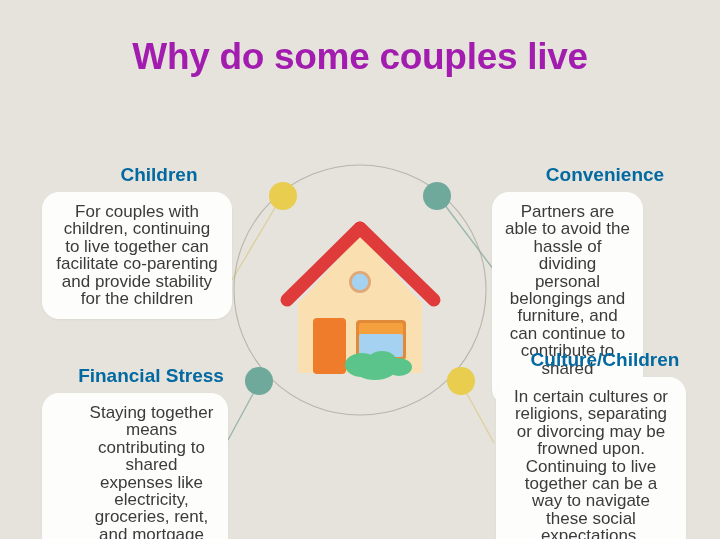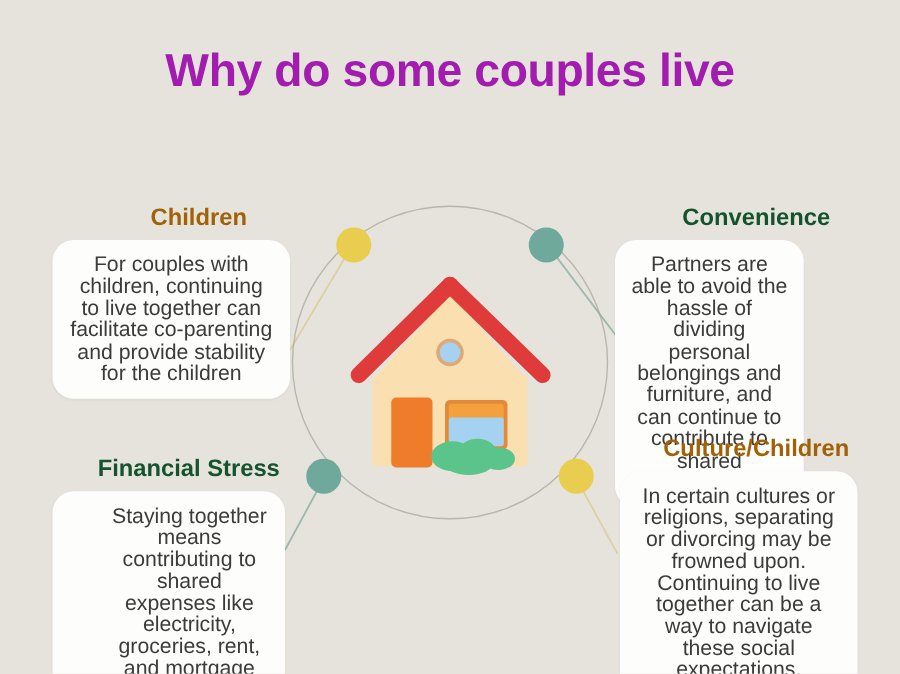--- a/index.html
+++ b/index.html
@@ -49,22 +49,22 @@
   
   .node-block { position: absolute; }
 
   .node-heading {
     font-size: 19px;
     font-weight: bold;
     line-height: 22px;
     margin: 0 0 6px 0;
     white-space: nowrap;
   }
-  .heading-gold  { color: #a16207; }
-  .heading-sage  { color: #14532d; }
+  .heading-gold  { color: #0369a1; }
+  .heading-sage  { color: #0369a1; }
 
   .card {
     background: #fdfdfb;
     border-radius: 17px;
     color: #3b3b3b;
     font-size: 17px;
     line-height: 17.4px;
     text-align: center;
     padding: 11px 13px 12px 13px;
     box-sizing: border-box;

